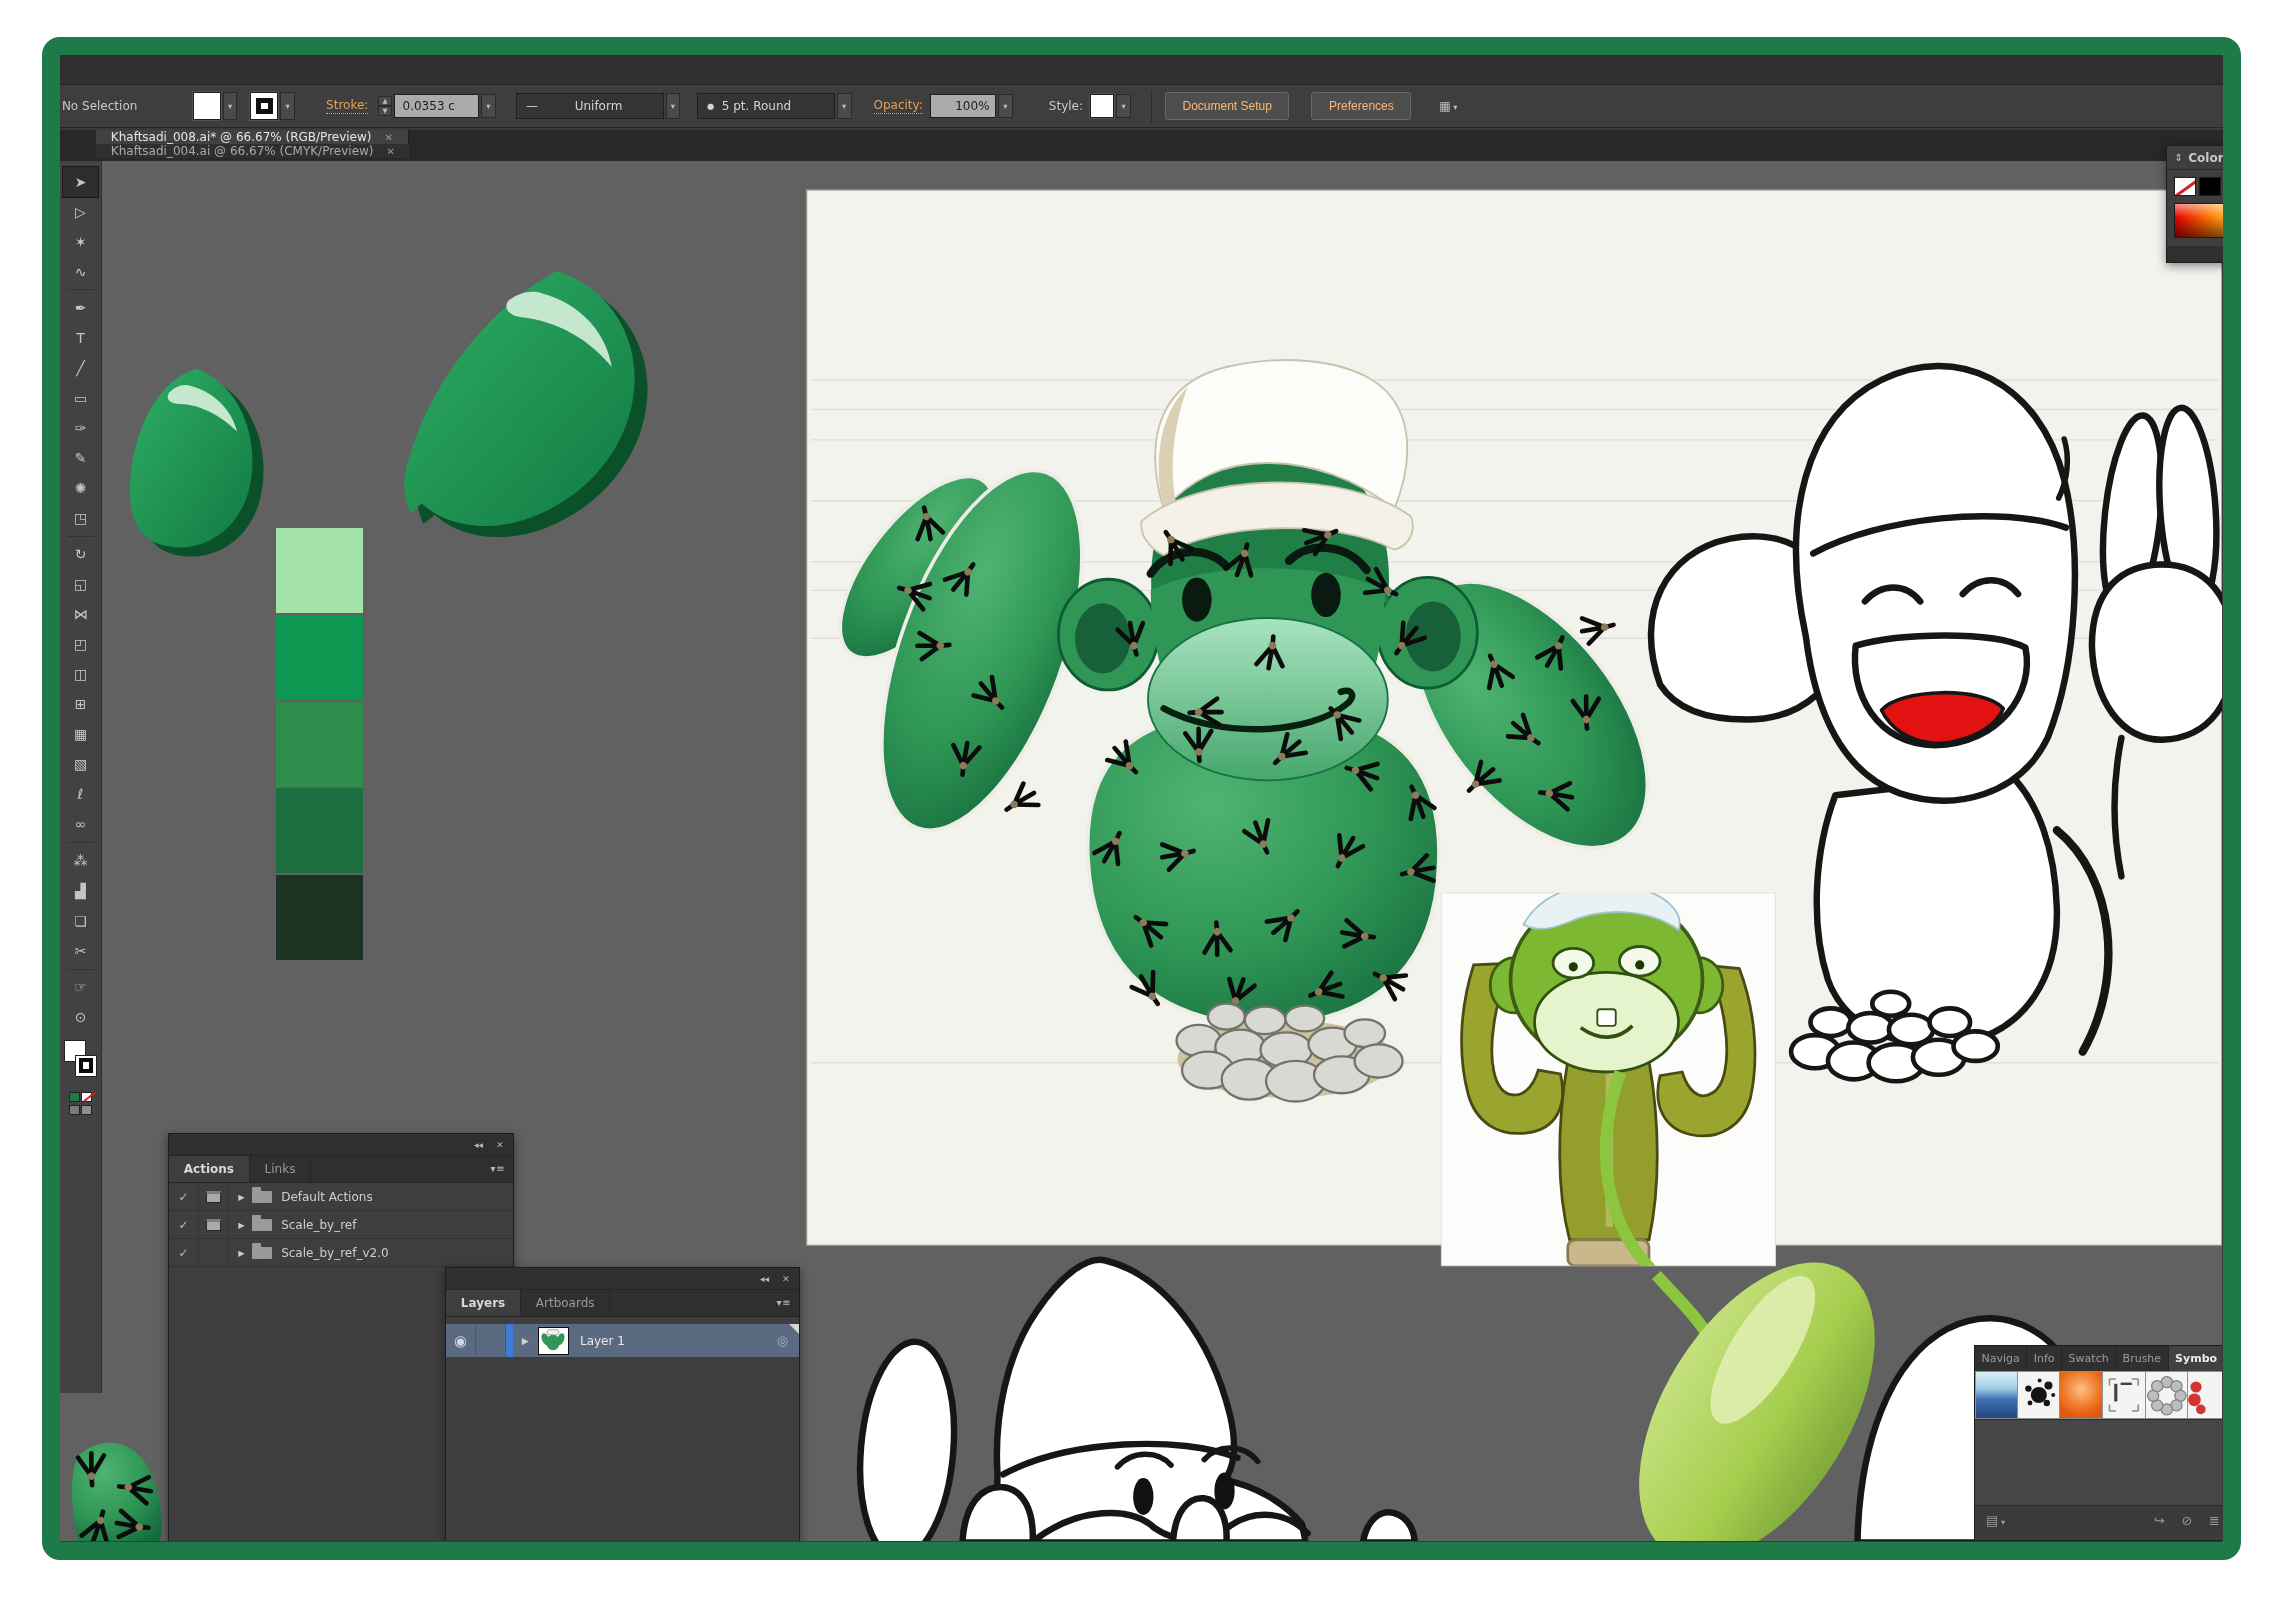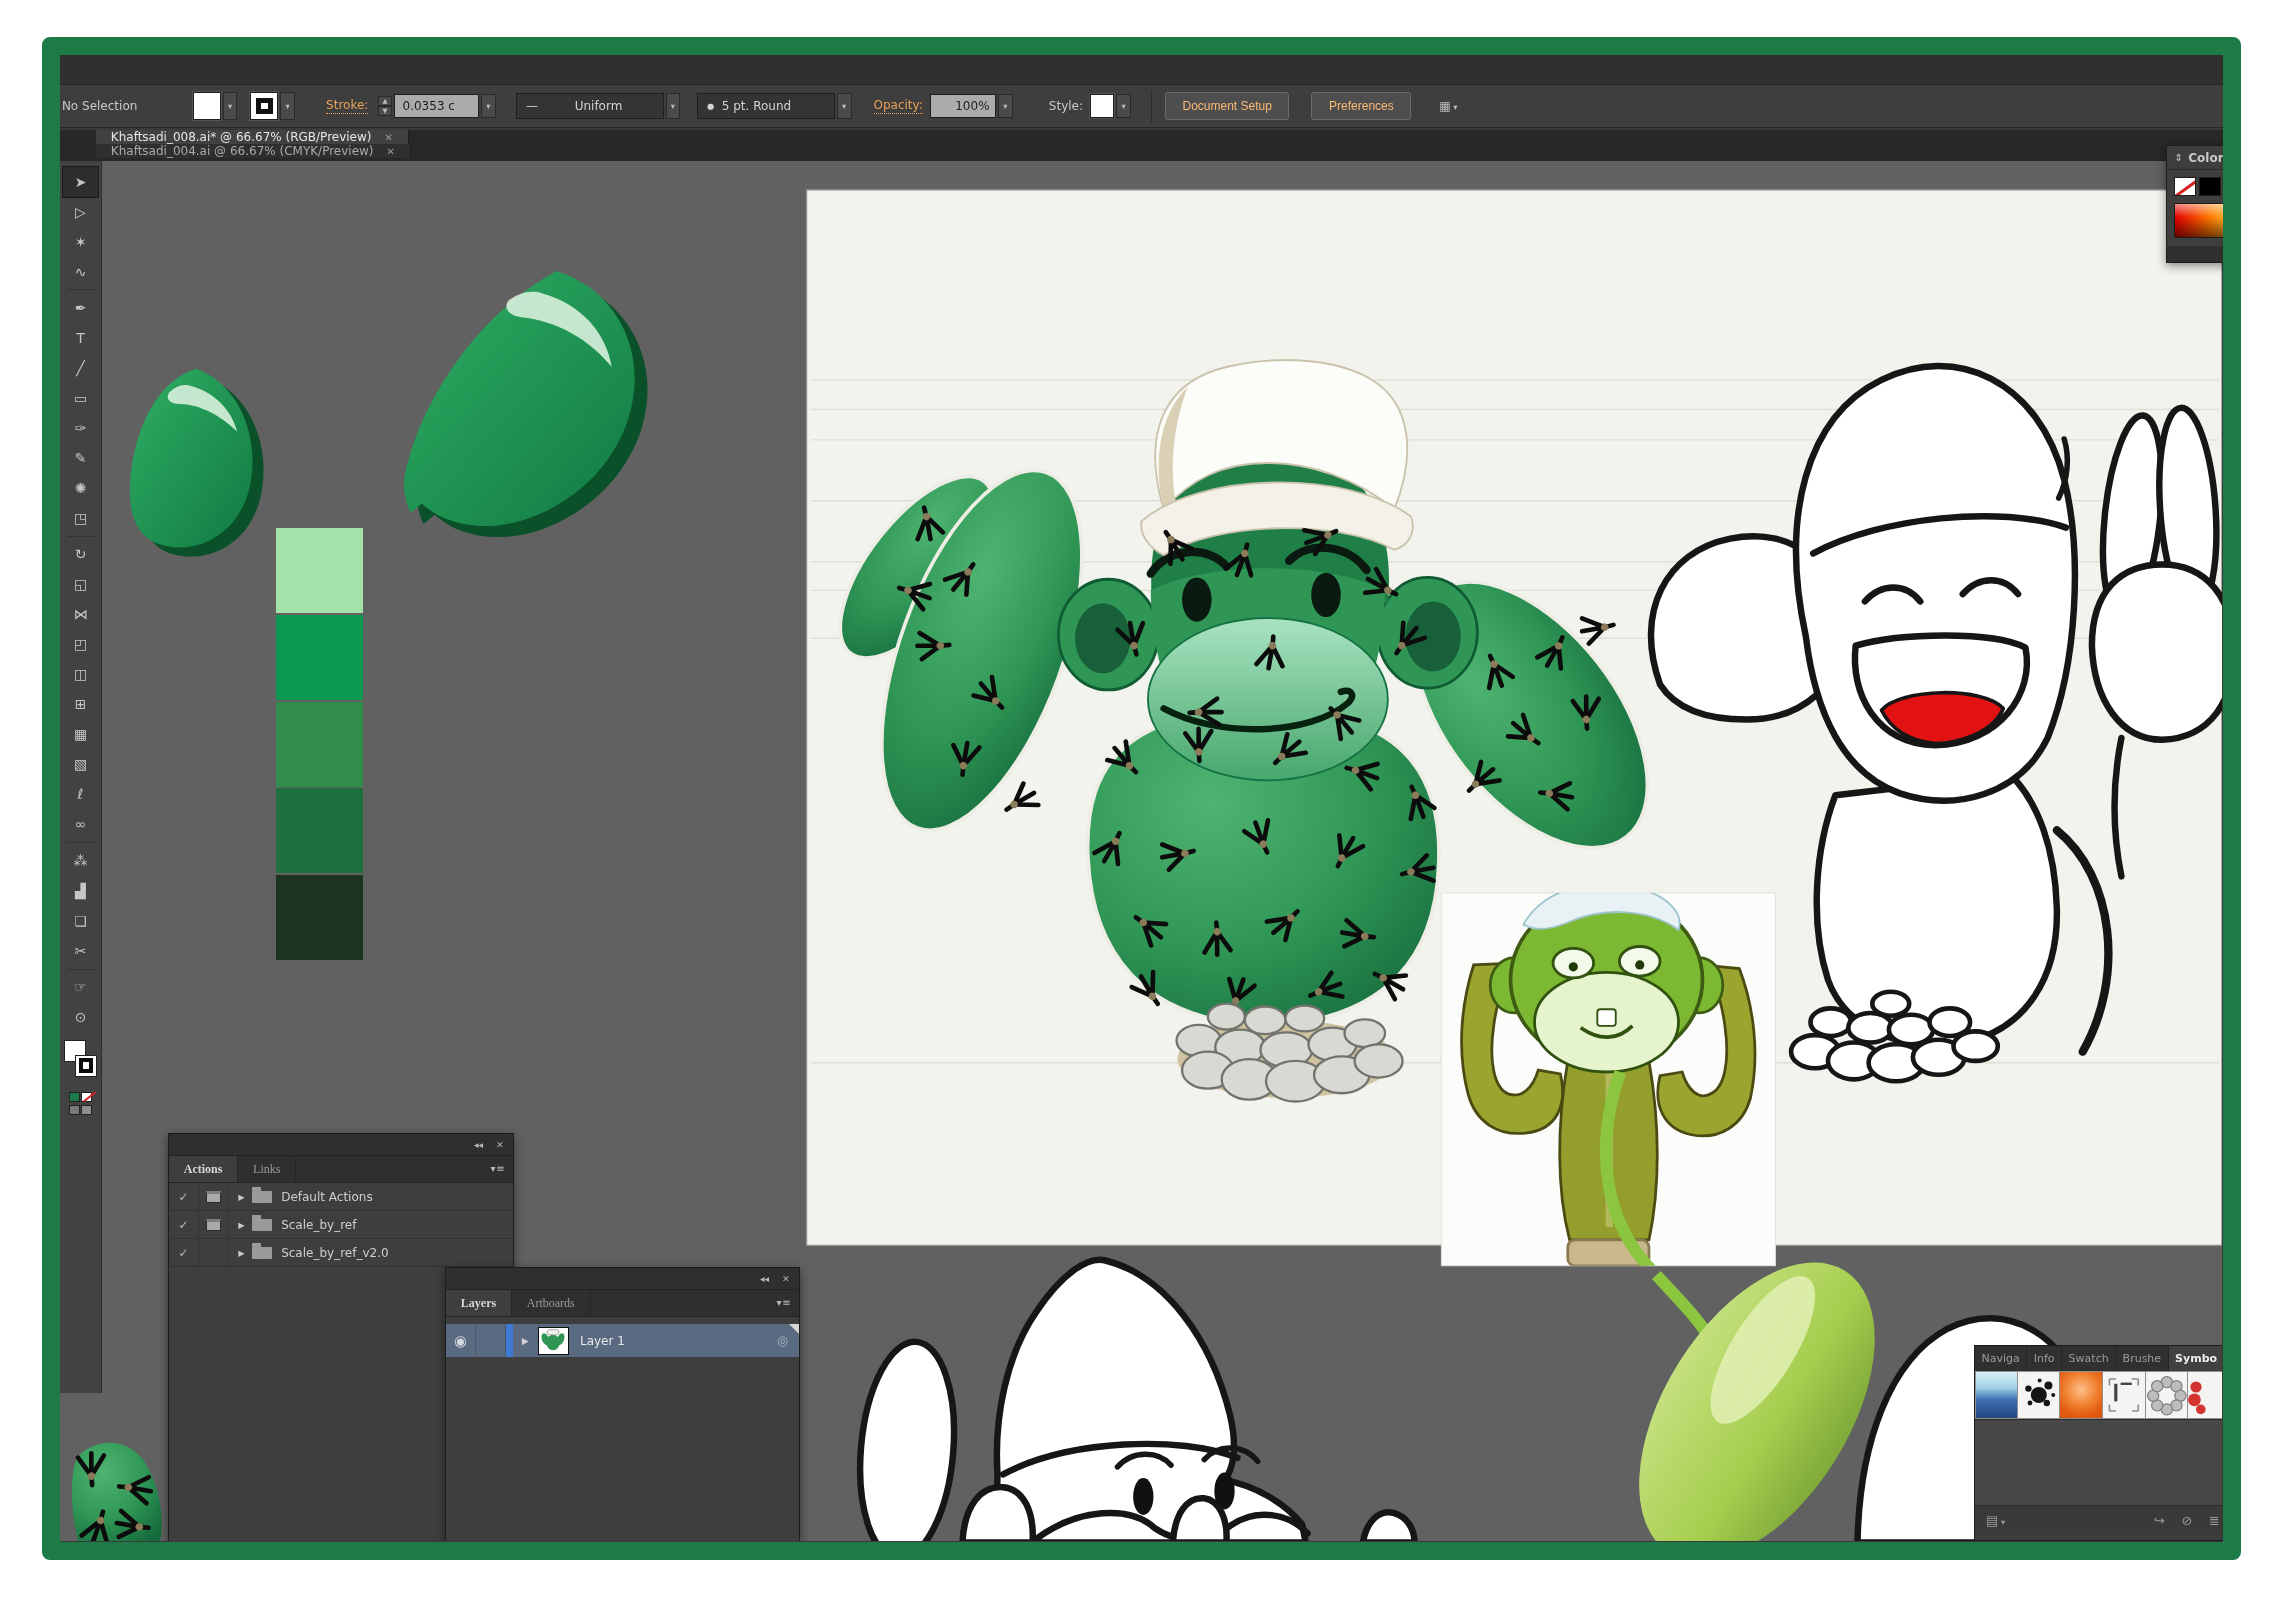--- a/index.html
+++ b/index.html
@@ -1,21 +1,21 @@
 <!DOCTYPE html>
 <html style="font-size:14.8px"><head>
 <meta charset="utf-8">
 <style>
   * { margin:0; padding:0; box-sizing:border-box; }
   html,body { width:2288px; height:1615px; background:#ffffff; font-family:"DejaVu Sans","Liberation Sans",sans-serif; }
   .stage { position:relative; width:2288px; height:1615px; overflow:hidden; background:#fff; }
 
   
   .frame { position:absolute; left:42px; top:37px; width:2199px; height:1523px;
-           border:18.5px solid #1E7A46; border-radius:8px; background:#3A3A3A; overflow:hidden; }
+           border:18.5px solid #1E7A46; border-radius:18px; background:#3A3A3A; overflow:hidden; }
   .app { position:relative; width:100%; height:100%; }
 
   
   .menu-strip { position:absolute; left:0; top:0; width:100%; height:30px; background:#303030; border-bottom:0.9px solid #262626; }
   .control-bar { position:absolute; left:0; top:30px; width:100%; height:43px; background:#3E3E3E;
                  border-bottom:0.9px solid #272727; display:flex; align-items:center; padding-left:7.4px; color:#C9C9C9; font-size:12px; }
   .cb-label { white-space:nowrap; }
   .cb-amber { color:#E8A159; border-bottom:0.9px dotted #E8A159; padding-bottom:0.9px; white-space:nowrap; }
   .swgroup { display:flex; align-items:center; margin-left:13px; }
   .sw-box { width:28px; height:28px; background:#fff; border:0.9px solid #1f1f1f; box-shadow:0 0 0 0.9px #555; }
@@ -61,21 +61,21 @@
   .mini.none::after { content:""; position:absolute; left:-0.9px; top:3.7px; width:14.8px; height:1.8px; background:#D42020; transform:rotate(-38deg); }
 
   
   .swcol { position:absolute; left:216px; top:367px; width:87px; }
   .swcol .g { width:87px; height:85px; margin-bottom:1.8px; }
 
   
   .panel { position:absolute; background:#3E3E3E; border:0.9px solid #1d1d1d; box-shadow:0 2.8px 9.2px rgba(0,0,0,.45); }
   .p-title { height:22px; background:#2F2F2F; display:flex; align-items:center; justify-content:flex-end; gap:13px; padding:0 9.2px; color:#B9B9B9; font-size:9.2px; border-bottom:0.9px solid #242424; }
   .p-tabs { height:27px; background:#2F2F2F; display:flex; align-items:stretch; color:#9A9A9A; font-size:12px; position:relative; border-bottom:0.9px solid #242424; }
-  .p-tab { display:flex; align-items:center; padding:0 14.8px; border-right:0.9px solid #262626;font-family:Liberation Serif, serif; }
+  .p-tab { display:flex; align-items:center; padding:0 14.8px; border-right:0.9px solid #262626; }
   .p-tab.active { background:#3E3E3E; color:#D8D8D8; font-weight:bold; }
   .p-menu { position:absolute; right:7.4px; top:6.5px; color:#B9B9B9; font-size:10px; letter-spacing:0.9px; }
 
   .act-row { height:28px; display:flex; align-items:center; border-bottom:0.9px solid #333; color:#CFCFCF; font-size:12px; }
   .act-cell { width:30px; height:100%; display:flex; align-items:center; justify-content:center; border-right:0.9px solid #333; color:#BDBDBD; }
   .dlg-ico { width:14.8px; height:12px; background:#A9A9A9; border:0.9px solid #2a2a2a; border-top:3.7px solid #7d7d7d; }
   .folder { position:relative; width:20px; height:12px; background:#9A9A9A; border-radius:0.9px; margin:0 9.2px 0 7.4px; }
   .folder::before { content:""; position:absolute; left:0; top:-3.7px; width:9.2px; height:3.7px; background:#9A9A9A; border-radius:0.9px 0.9px 0 0; }
   .act-arrow { color:#C9C9C9; font-size:8.3px; margin-left:9.2px; }
 

